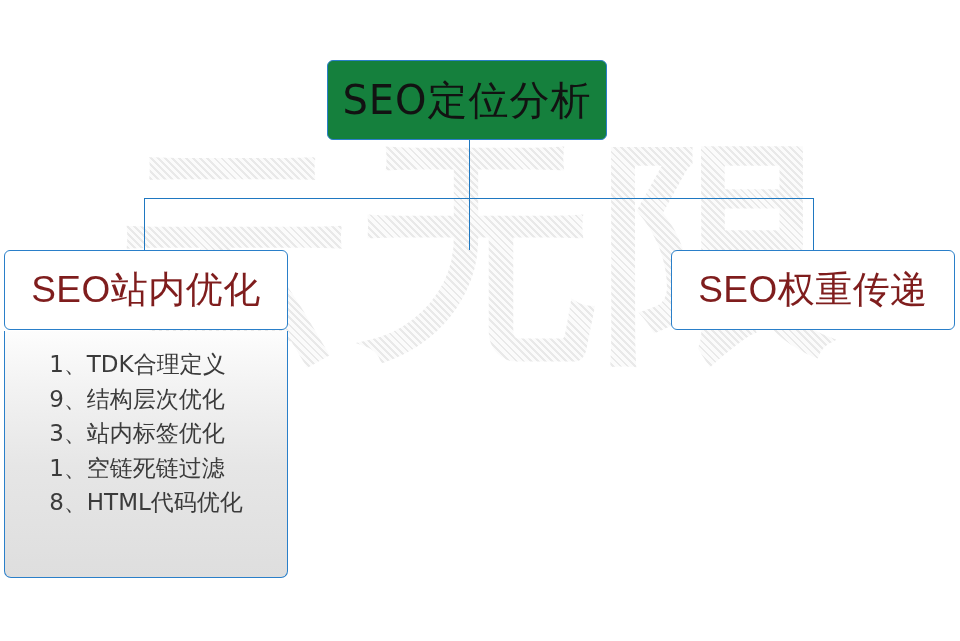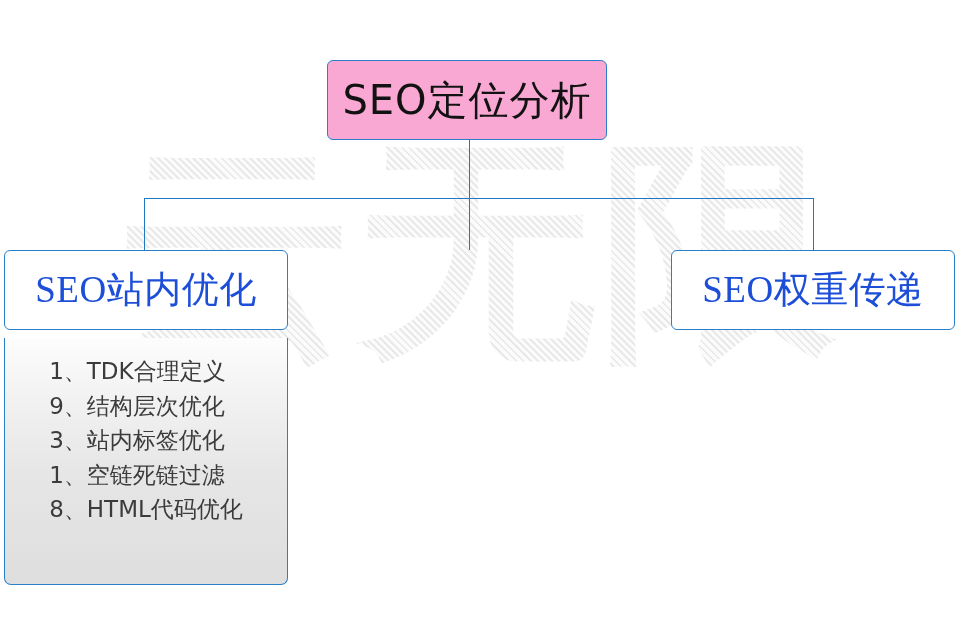--- a/index.html
+++ b/index.html
@@ -65,21 +65,21 @@
   
   #top-box {
     position: absolute;
     left: 327px;
     top: 60px;
     width: 280px;
     height: 80px;
     box-sizing: border-box;
     border: 1.4px solid #2a7fc9;
     border-radius: 6px;
-    background: #f9a8d4;
+    background: #15803d;
     display: flex;
     align-items: center;
     justify-content: center;
     z-index: 2;
   }
   #top-box .top-title {
     font-size: 40px;
     color: #121212;
     letter-spacing: 1px;
     font-family: "DejaVu Sans", "Liberation Sans", sans-serif;
@@ -101,29 +101,29 @@
     height: 80px;
     border: 1.4px solid #2a7fc9;
     border-radius: 6px;
     background: #ffffff;
     display: flex;
     align-items: center;
     justify-content: center;
   }
   .col-head-title {
     font-size: 37px;
-    color: #1d4ed8;
+    color: #7f1d1d;
     letter-spacing: 0.5px;
-    font-family: Liberation Serif, serif;
+    font-family: Liberation Sans, sans-serif;
     white-space: nowrap;
   }
 
   .col-body {
     box-sizing: border-box;
-    margin-top: 8px;
+    margin-top: 1px;
     height: 247px;
     border: 1.4px solid #2a7fc9;
     border-top: none;
     border-radius: 0 0 7px 7px;
     background: linear-gradient(180deg,
         #fdfdfd 0%,
         #f2f2f2 24%,
         #e6e6e6 55%,
         #e2e2e2 78%,
         #dedede 100%);

